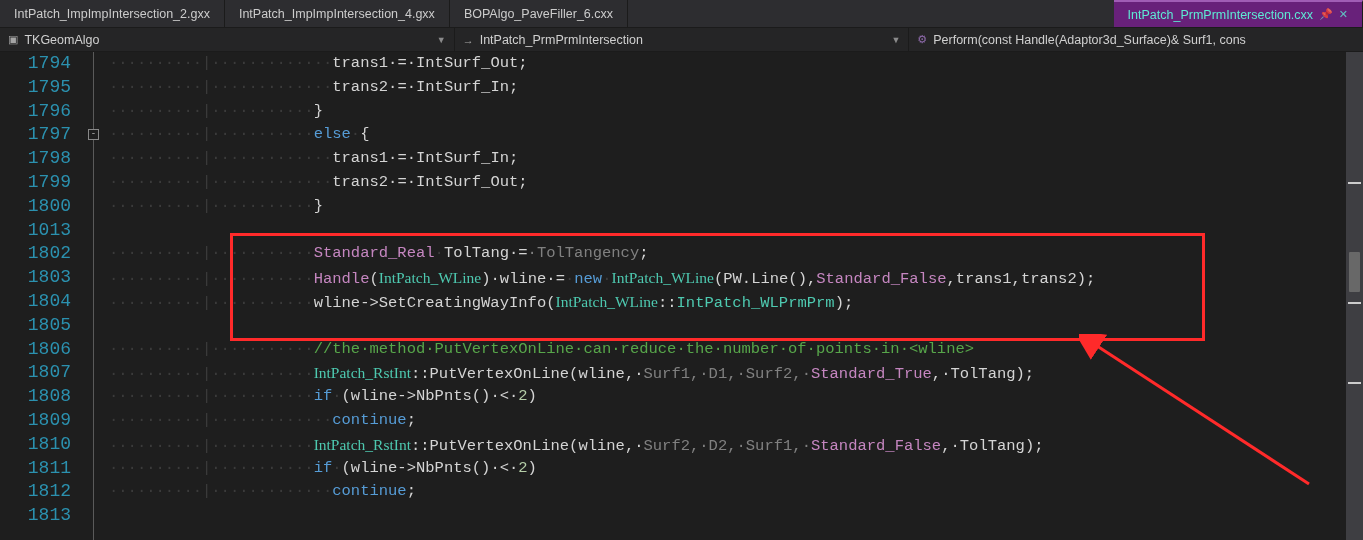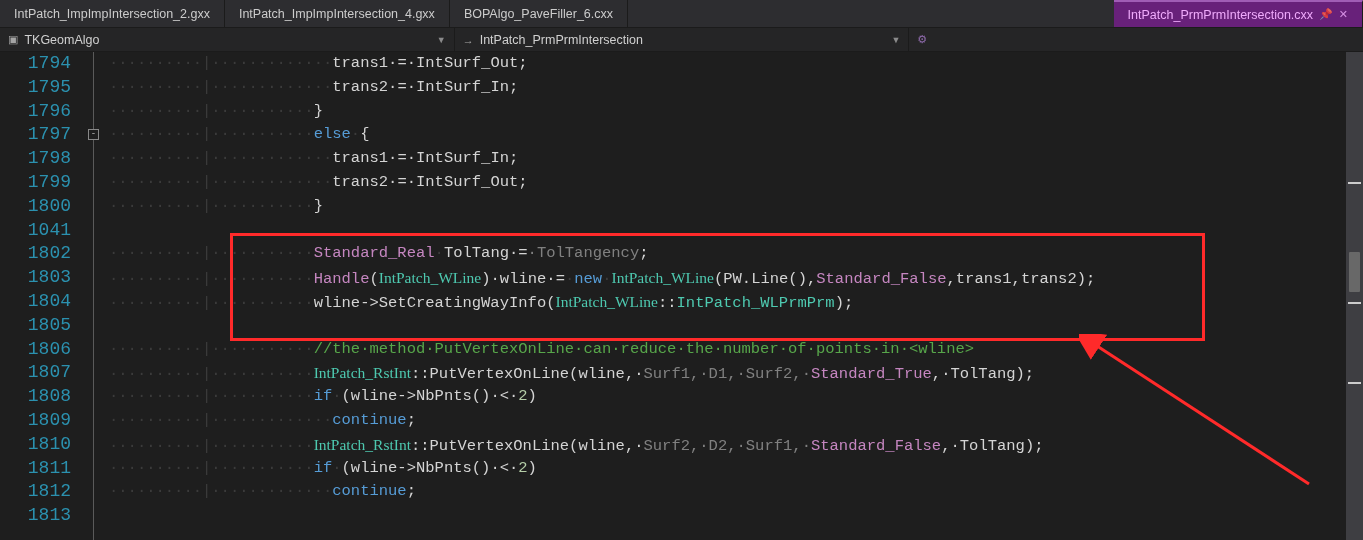--- a/index.html
+++ b/index.html
@@ -26,21 +26,21 @@
     font-size: 12.5px;
     font-family: Liberation Sans, sans-serif;
     display: flex;
     align-items: center;
     gap: 6px;
     border-right: 1px solid #1b1b1b;
     cursor: pointer;
   }
   .tab.active {
     background: #68217a;
-    color: #f0abfc;
+    color: #5eead4;
     border-top: 2px solid #a05db5;
   }
   .tab-spacer { flex: 1; }
   .tab .pin-icon, .tab .close-icon { font-size: 11px; opacity: 0.8; }
   .navbar {
     display: flex;
     height: 24px;
     background: #252526;
     border-bottom: 1px solid #1b1b1b;
     align-items: center;
@@ -181,33 +181,34 @@
     <span>TKGeomAlgo</span>
     <span class="nav-dd">▼</span>
   </div>
   <div class="nav-seg">
     <span class="nav-icon">→</span>
     <span>IntPatch_PrmPrmIntersection</span>
     <span class="nav-dd">▼</span>
   </div>
   <div class="nav-seg">
     <span class="nav-icon" style="color:#b180d7">⚙</span>
+    <span>Perform(const Handle(Adaptor3d_Surface)&amp; Surf1, cons</span>
   </div>
 </div>
 
 <div class="editor">
   <div class="gutter" id="gutter">
       <div class="ln">1794</div>
       <div class="ln">1795</div>
       <div class="ln">1796</div>
       <div class="ln">1797</div>
       <div class="ln">1798</div>
       <div class="ln">1799</div>
       <div class="ln">1800</div>
-      <div class="ln">1041</div>
+      <div class="ln">1013</div>
       <div class="ln">1802</div>
       <div class="ln">1803</div>
       <div class="ln">1804</div>
       <div class="ln">1805</div>
       <div class="ln">1806</div>
       <div class="ln">1807</div>
       <div class="ln">1808</div>
       <div class="ln">1809</div>
       <div class="ln">1810</div>
       <div class="ln">1811</div>

